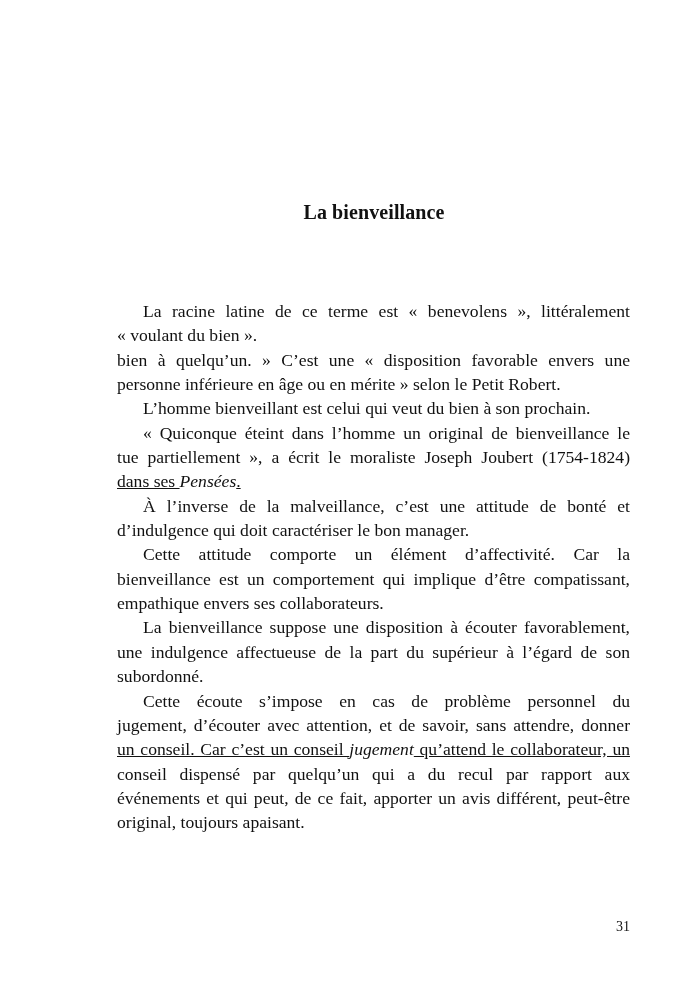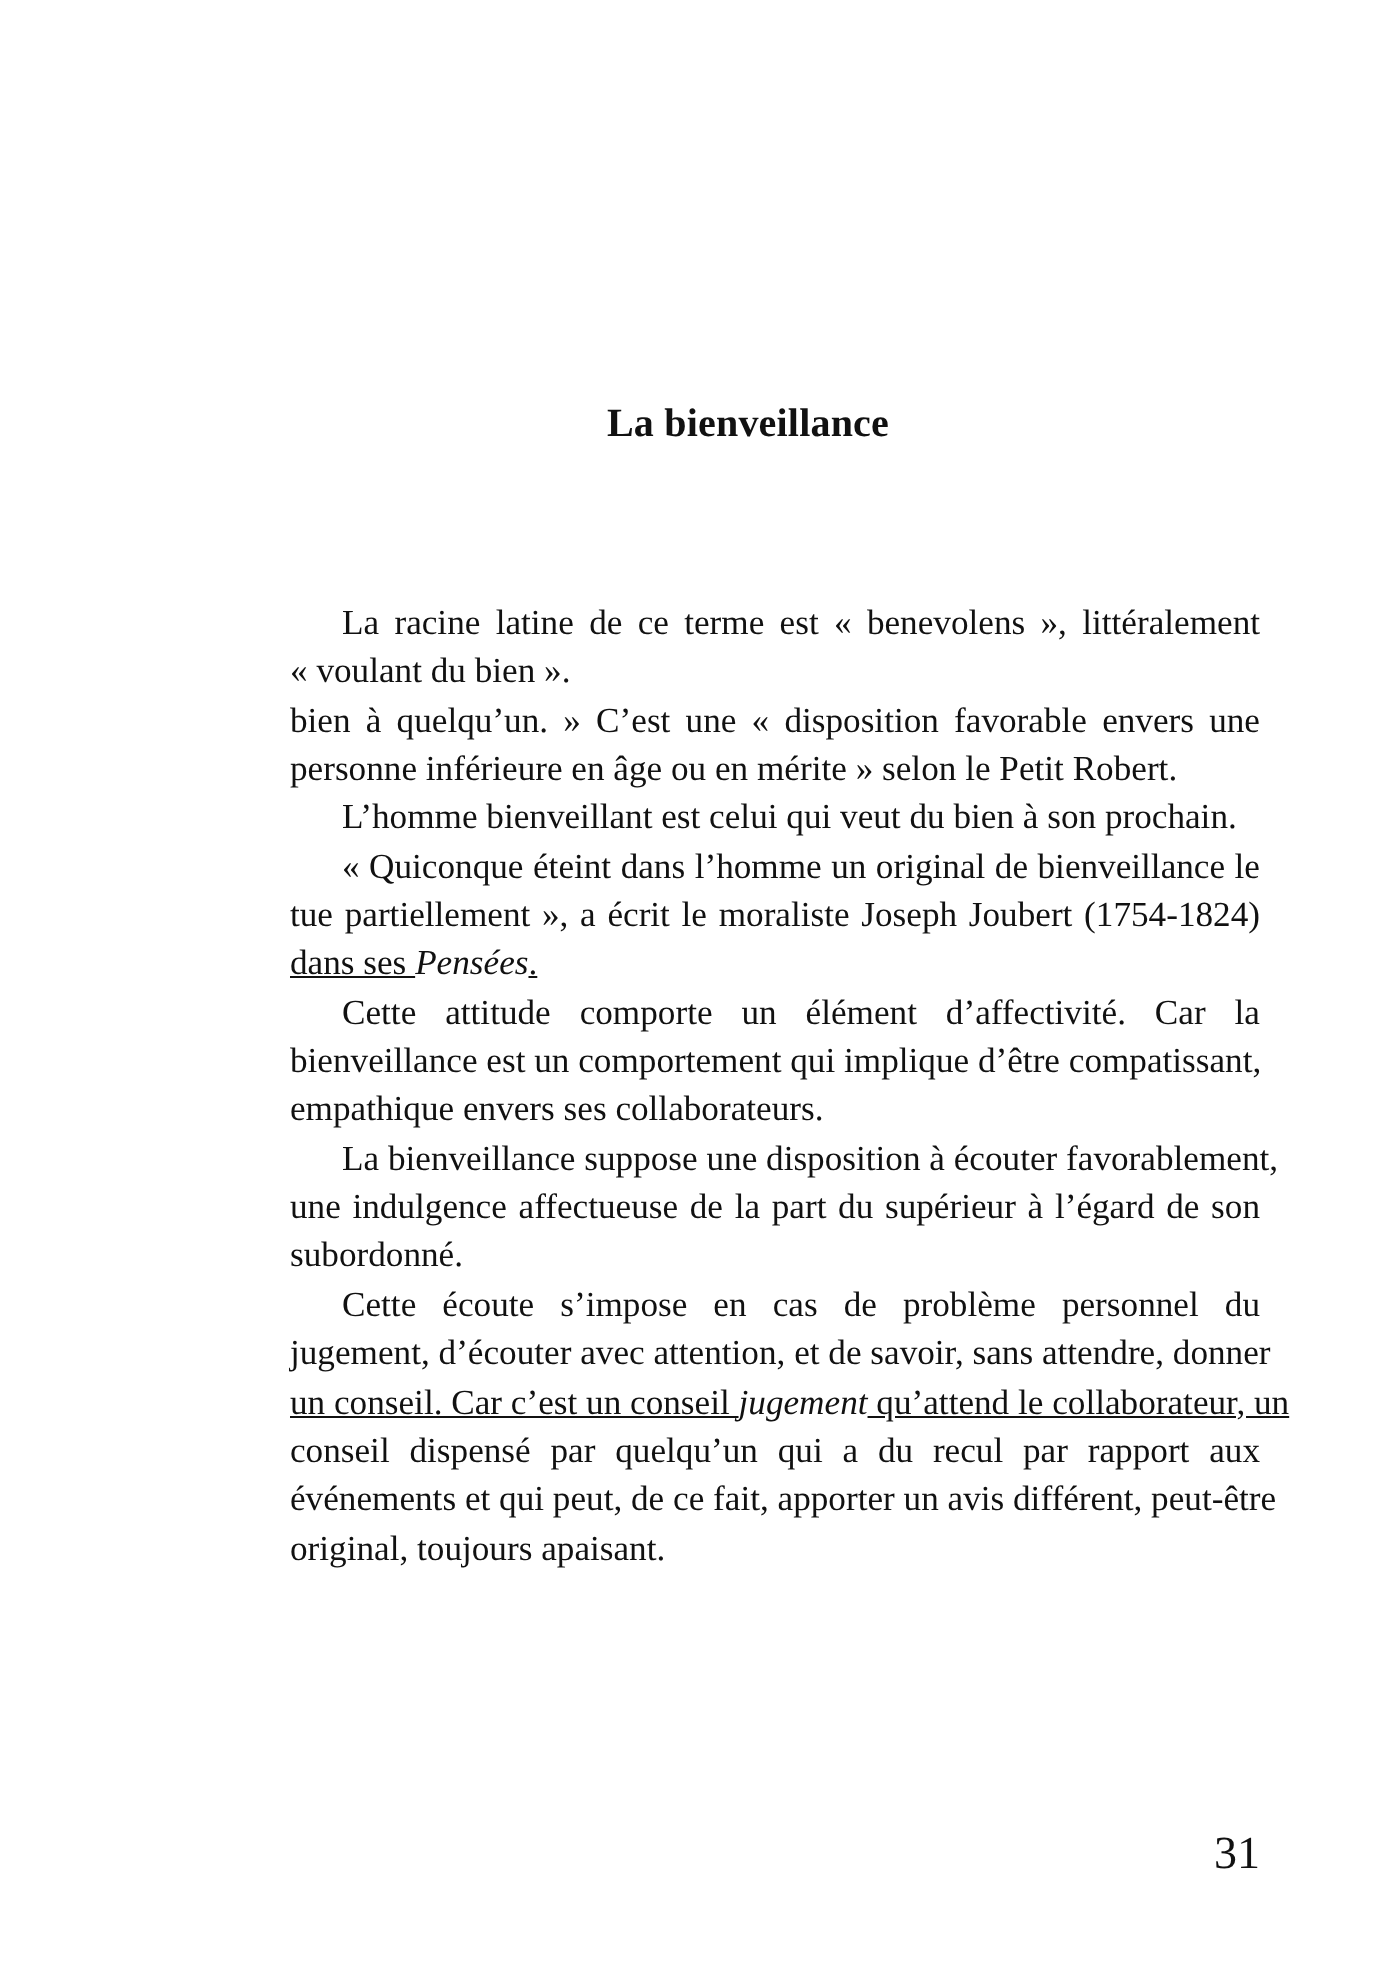--- a/index.html
+++ b/index.html
@@ -39,42 +39,41 @@
       left: 117px;
       top: 299px;
       width: 513px;
       font-size: 17.6px;
       line-height: 24.35px;
     }
     .line {
       display: block;
       white-space: nowrap;
       height: 24.35px;
-      margin-left: 28px;
     }
     .line.justify {
       text-align: justify;
       text-align-last: justify;
     }
     .line.indent {
       padding-left: 26px;
     }
     .line.last {
       text-align: left;
       text-align-last: left;
     }
     .line span { white-space: pre; text-decoration: underline; }
     em { font-style: italic; }
     .page-number {
       position: absolute;
       top: 916px;
       left: 590px;
       width: 40px;
       text-align: right;
-      font-size: 23px;
+      font-size: 14px;
       line-height: 22px;
     }
   </style>
 </head>
 <body>
 
 <div class="page">
 
   <div class="title">La bienveillance</div>
 
@@ -93,20 +92,24 @@
     <div>
       <span class="line last indent">L’homme bienveillant est celui qui veut du bien à son prochain.</span>
     </div>
 
     <div>
       <span class="line justify indent">« Quiconque éteint dans l’homme un original de bienveillance le</span>
       <span class="line justify">tue partiellement », a écrit le moraliste Joseph Joubert (1754-1824)</span>
       <span class="line last"><span>dans ses </span><em>Pensées</em><span>.</span></span>
     </div>
 
+    <div>
+      <span class="line justify indent">À l’inverse de la malveillance, c’est une attitude de bonté et</span>
+      <span class="line last">d’indulgence qui doit caractériser le bon manager.</span>
+    </div>
 
     <div>
       <span class="line justify indent">Cette attitude comporte un élément d’affectivité. Car la</span>
       <span class="line justify">bienveillance est un comportement qui implique d’être compatissant,</span>
       <span class="line last">empathique envers ses collaborateurs.</span>
     </div>
 
     <div>
       <span class="line justify indent">La bienveillance suppose une disposition à écouter favorablement,</span>
       <span class="line justify">une indulgence affectueuse de la part du supérieur à l’égard de son</span>

